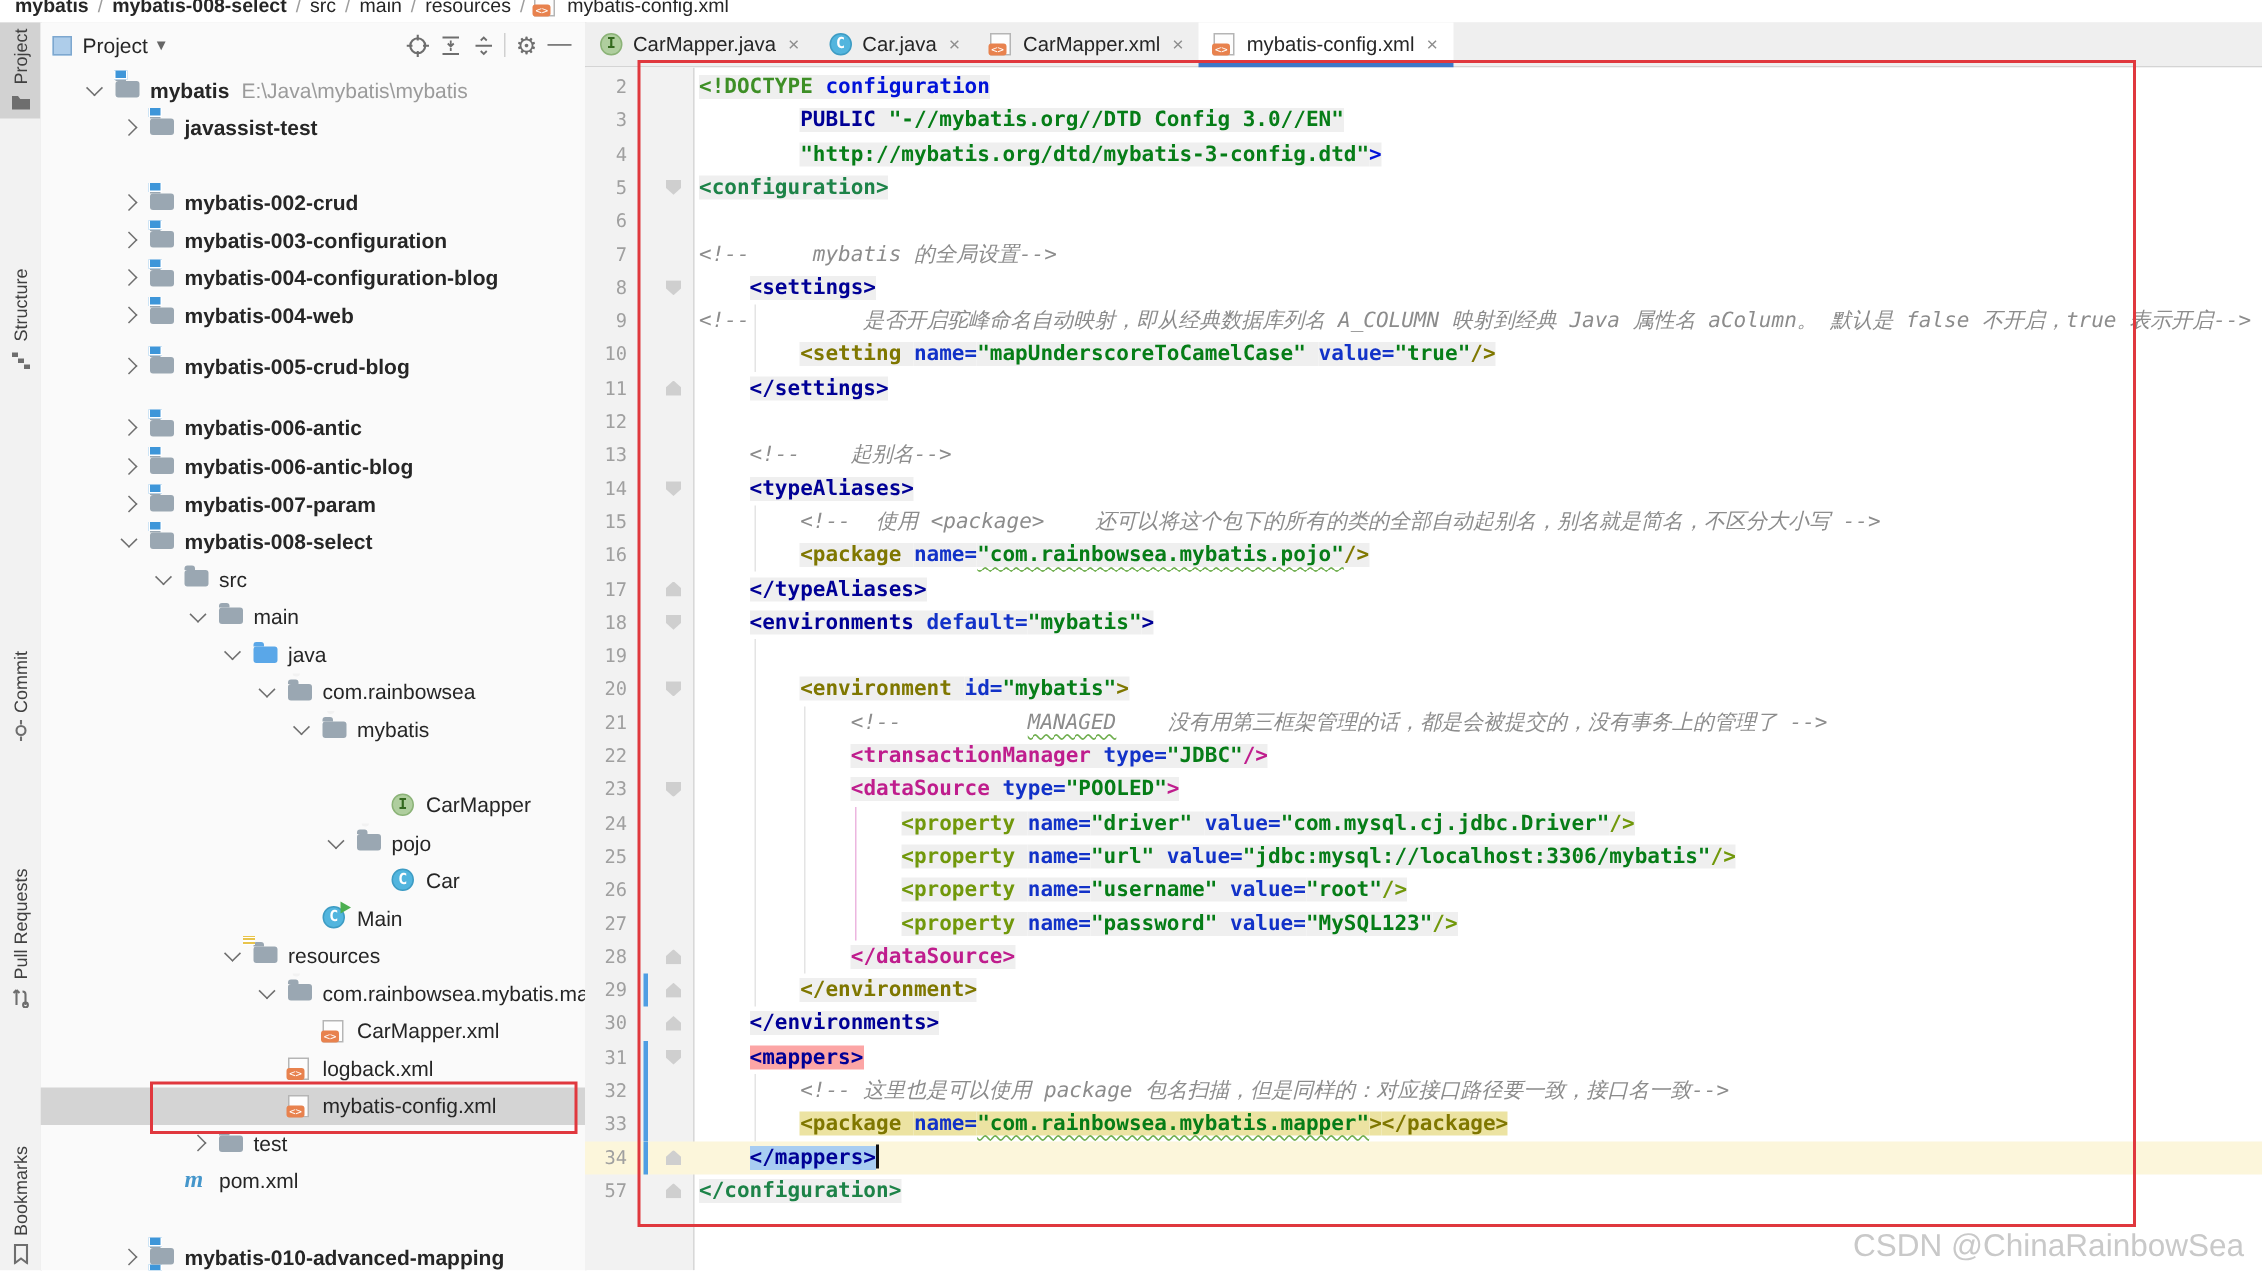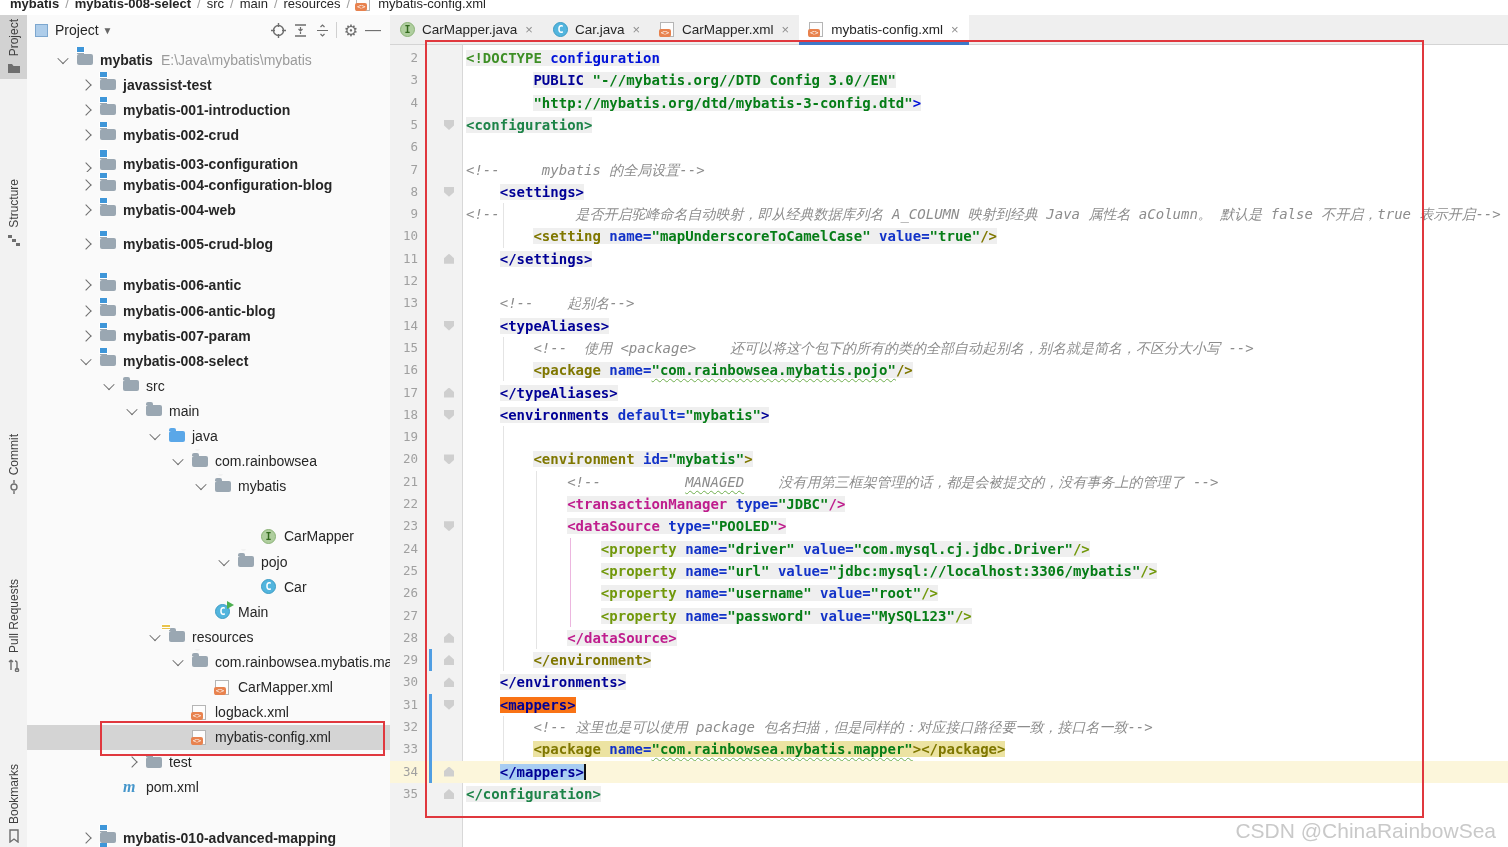--- a/index.html
+++ b/index.html
@@ -181,31 +181,26 @@
         <span class="chev open"></span>
         <span class="ticwrap" style="position: relative; display: inline-block; width: 16px; height: 15px;"><span class="tic "><span class="fold-shape"></span><span class="badge-mod"></span></span></span>
         <span class="tlabel b">mybatis</span>
         <span class="tsub">E:\Java\mybatis\mybatis</span>
       </div>
       <div class="trow" style="top: 27.1px; padding-left: 55px;">
         <span class="chev closed"></span>
         <span class="ticwrap" style="position: relative; display: inline-block; width: 16px; height: 15px;"><span class="tic "><span class="fold-shape"></span><span class="badge-mod"></span></span></span>
         <span class="tlabel b">javassist-test</span>
       </div>
-      <div class="trow" style="top: 52.2px; padding-left: 55px;">
-        <span class="chev closed"></span>
-        <span class="ticwrap" style="position: relative; display: inline-block; width: 16px; height: 15px;"><span class="tic "><span class="fold-shape"></span><span class="badge-mod"></span></span></span>
-        <span class="tlabel b">mybatis-001-introduction</span>
-      </div>
       <div class="trow" style="top: 77.3px; padding-left: 55px;">
         <span class="chev closed"></span>
         <span class="ticwrap" style="position: relative; display: inline-block; width: 16px; height: 15px;"><span class="tic "><span class="fold-shape"></span><span class="badge-mod"></span></span></span>
         <span class="tlabel b">mybatis-002-crud</span>
       </div>
-      <div class="trow" style="top: 102.4px; padding-left: 55px; align-items: flex-end;">
+      <div class="trow" style="top: 102.4px; padding-left: 55px;">
         <span class="chev closed"></span>
         <span class="ticwrap" style="position: relative; display: inline-block; width: 16px; height: 15px;"><span class="tic "><span class="fold-shape"></span><span class="badge-mod"></span></span></span>
         <span class="tlabel b">mybatis-003-configuration</span>
       </div>
       <div class="trow" style="top: 127.5px; padding-left: 55px;">
         <span class="chev closed"></span>
         <span class="ticwrap" style="position: relative; display: inline-block; width: 16px; height: 15px;"><span class="tic "><span class="fold-shape"></span><span class="badge-mod"></span></span></span>
         <span class="tlabel b">mybatis-004-configuration-blog</span>
       </div>
       <div class="trow" style="top: 152.6px; padding-left: 55px;">
@@ -523,40 +518,40 @@
         </div>
         <div class="eline" style="top: 626.4px;">
           <span class="lnum">30</span>
           <span class="fold u"></span>
           <span class="lcode">    <span class="tok" style="color: rgb(0, 0, 150); background: rgb(239, 239, 239);">&lt;/environments&gt;</span></span>
         </div>
         <div class="eline" style="top: 648.7px;">
           <span class="lnum">31</span>
           <span class="chgbar"></span>
           <span class="fold d"></span>
-          <span class="lcode">    <span class="tok" style="color: rgb(0, 0, 150); background: #f97316;">&lt;mappers&gt;</span></span>
+          <span class="lcode">    <span class="tok" style="color: rgb(0, 0, 150); background: #fca5a5;">&lt;mappers&gt;</span></span>
         </div>
         <div class="eline" style="top: 671px;">
           <span class="lnum">32</span>
           <span class="chgbar"></span>
           <span class="lcode">        <span class="tok cmt" style="color: rgb(140, 140, 140);">&lt;!-- 这里也是可以使用 package 包名扫描，但是同样的：对应接口路径要一致，接口名一致--&gt;</span></span>
         </div>
         <div class="eline" style="top: 693.3px;">
           <span class="lnum">33</span>
           <span class="chgbar"></span>
           <span class="lcode">        <span class="tok" style="color: rgb(127, 119, 0); background: rgb(236, 227, 162);">&lt;package </span><span class="tok" style="color: rgb(18, 50, 200); background: rgb(236, 227, 162);">name=</span><span class="tok sq" style="color: rgb(6, 125, 23); background: rgb(236, 227, 162);">"com.rainbowsea.mybatis.mapper"</span><span class="tok" style="color: rgb(127, 119, 0); background: rgb(236, 227, 162);">&gt;</span><span class="tok" style="color: rgb(127, 119, 0); background: rgb(236, 227, 162);">&lt;/package&gt;</span></span>
         </div>
         <div class="eline cur" style="top: 715.6px;">
           <span class="lnum">34</span>
           <span class="chgbar"></span>
           <span class="fold u"></span>
           <span class="lcode">    <span class="tok" style="color: rgb(0, 0, 150); background: rgb(168, 205, 242);">&lt;/mappers&gt;</span><span id="caret"></span></span>
         </div>
         <div class="eline" style="top: 737.9px;">
-          <span class="lnum">35</span>
+          <span class="lnum">57</span>
           <span class="fold u"></span>
           <span class="lcode"><span class="tok" style="color: rgb(29, 131, 72); background: rgb(239, 239, 239);">&lt;/configuration&gt;</span></span>
         </div>
       </div>
   </div>
 </div>
 
 <div class="redbox" id="redbox-editor" style="left: 425px; top: 40px; width: 999px; height: 778px;"></div>
 <div class="redbox" id="redbox-tree" style="left: 100px; top: 721px; width: 285px; height: 35px;"></div>
 

